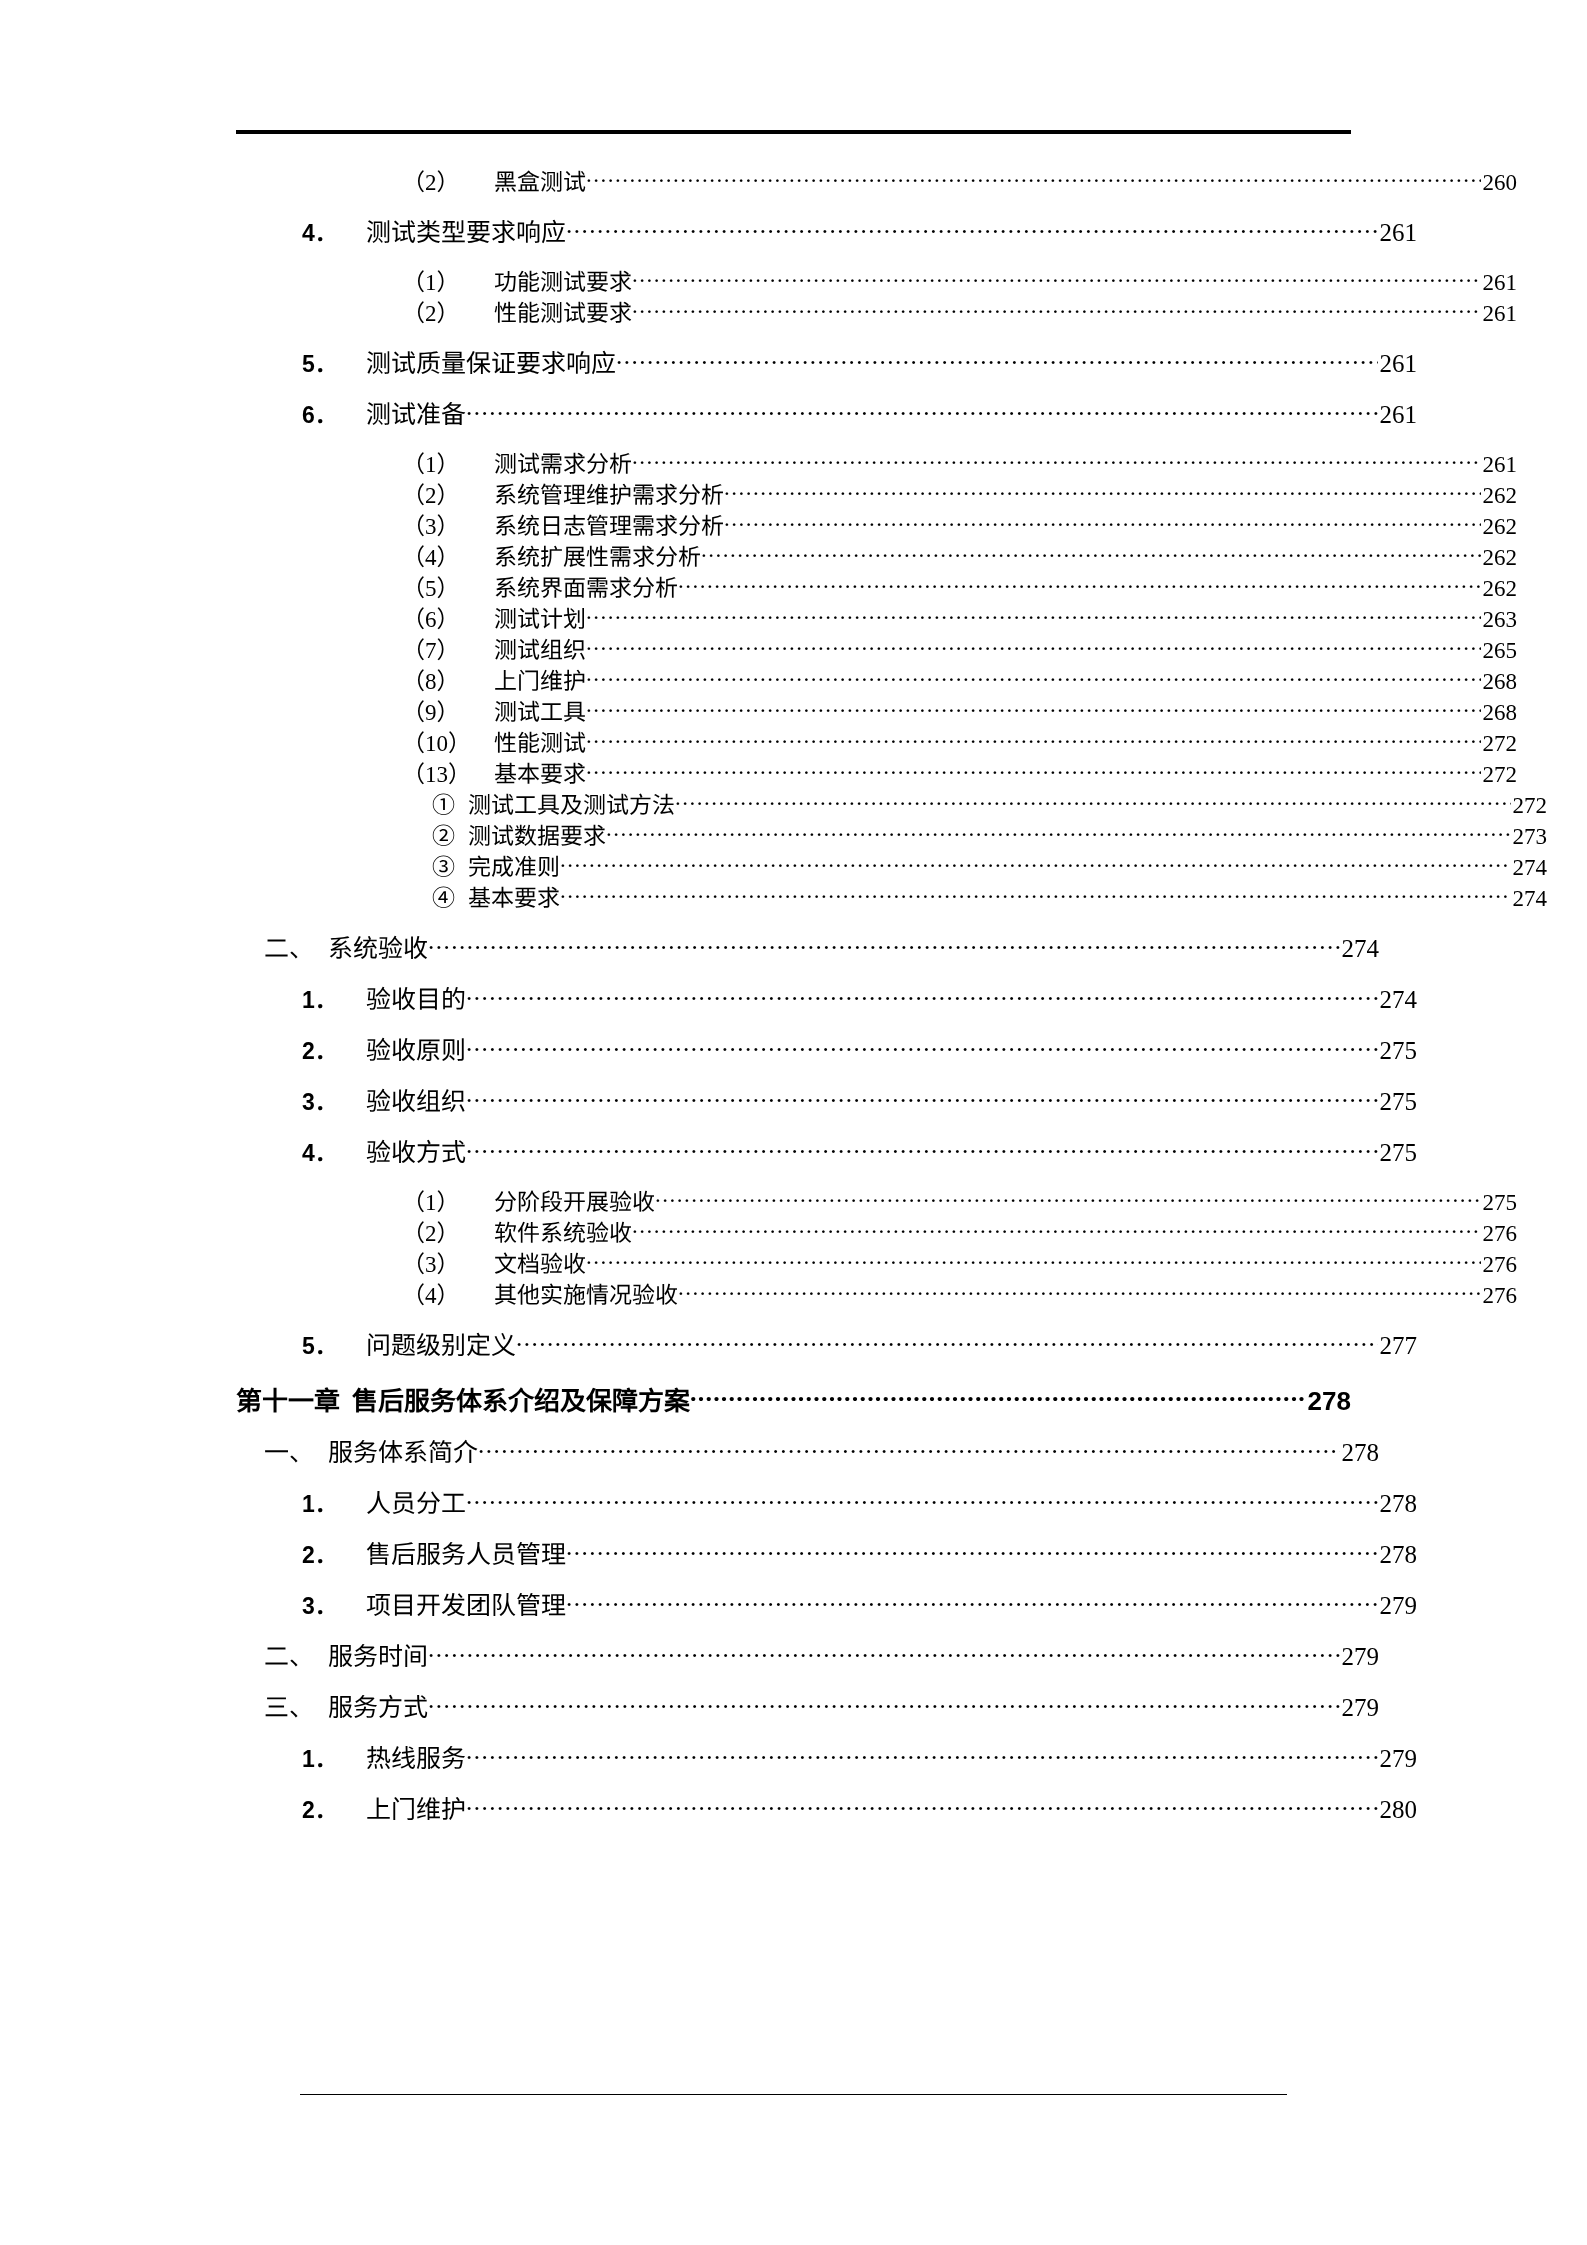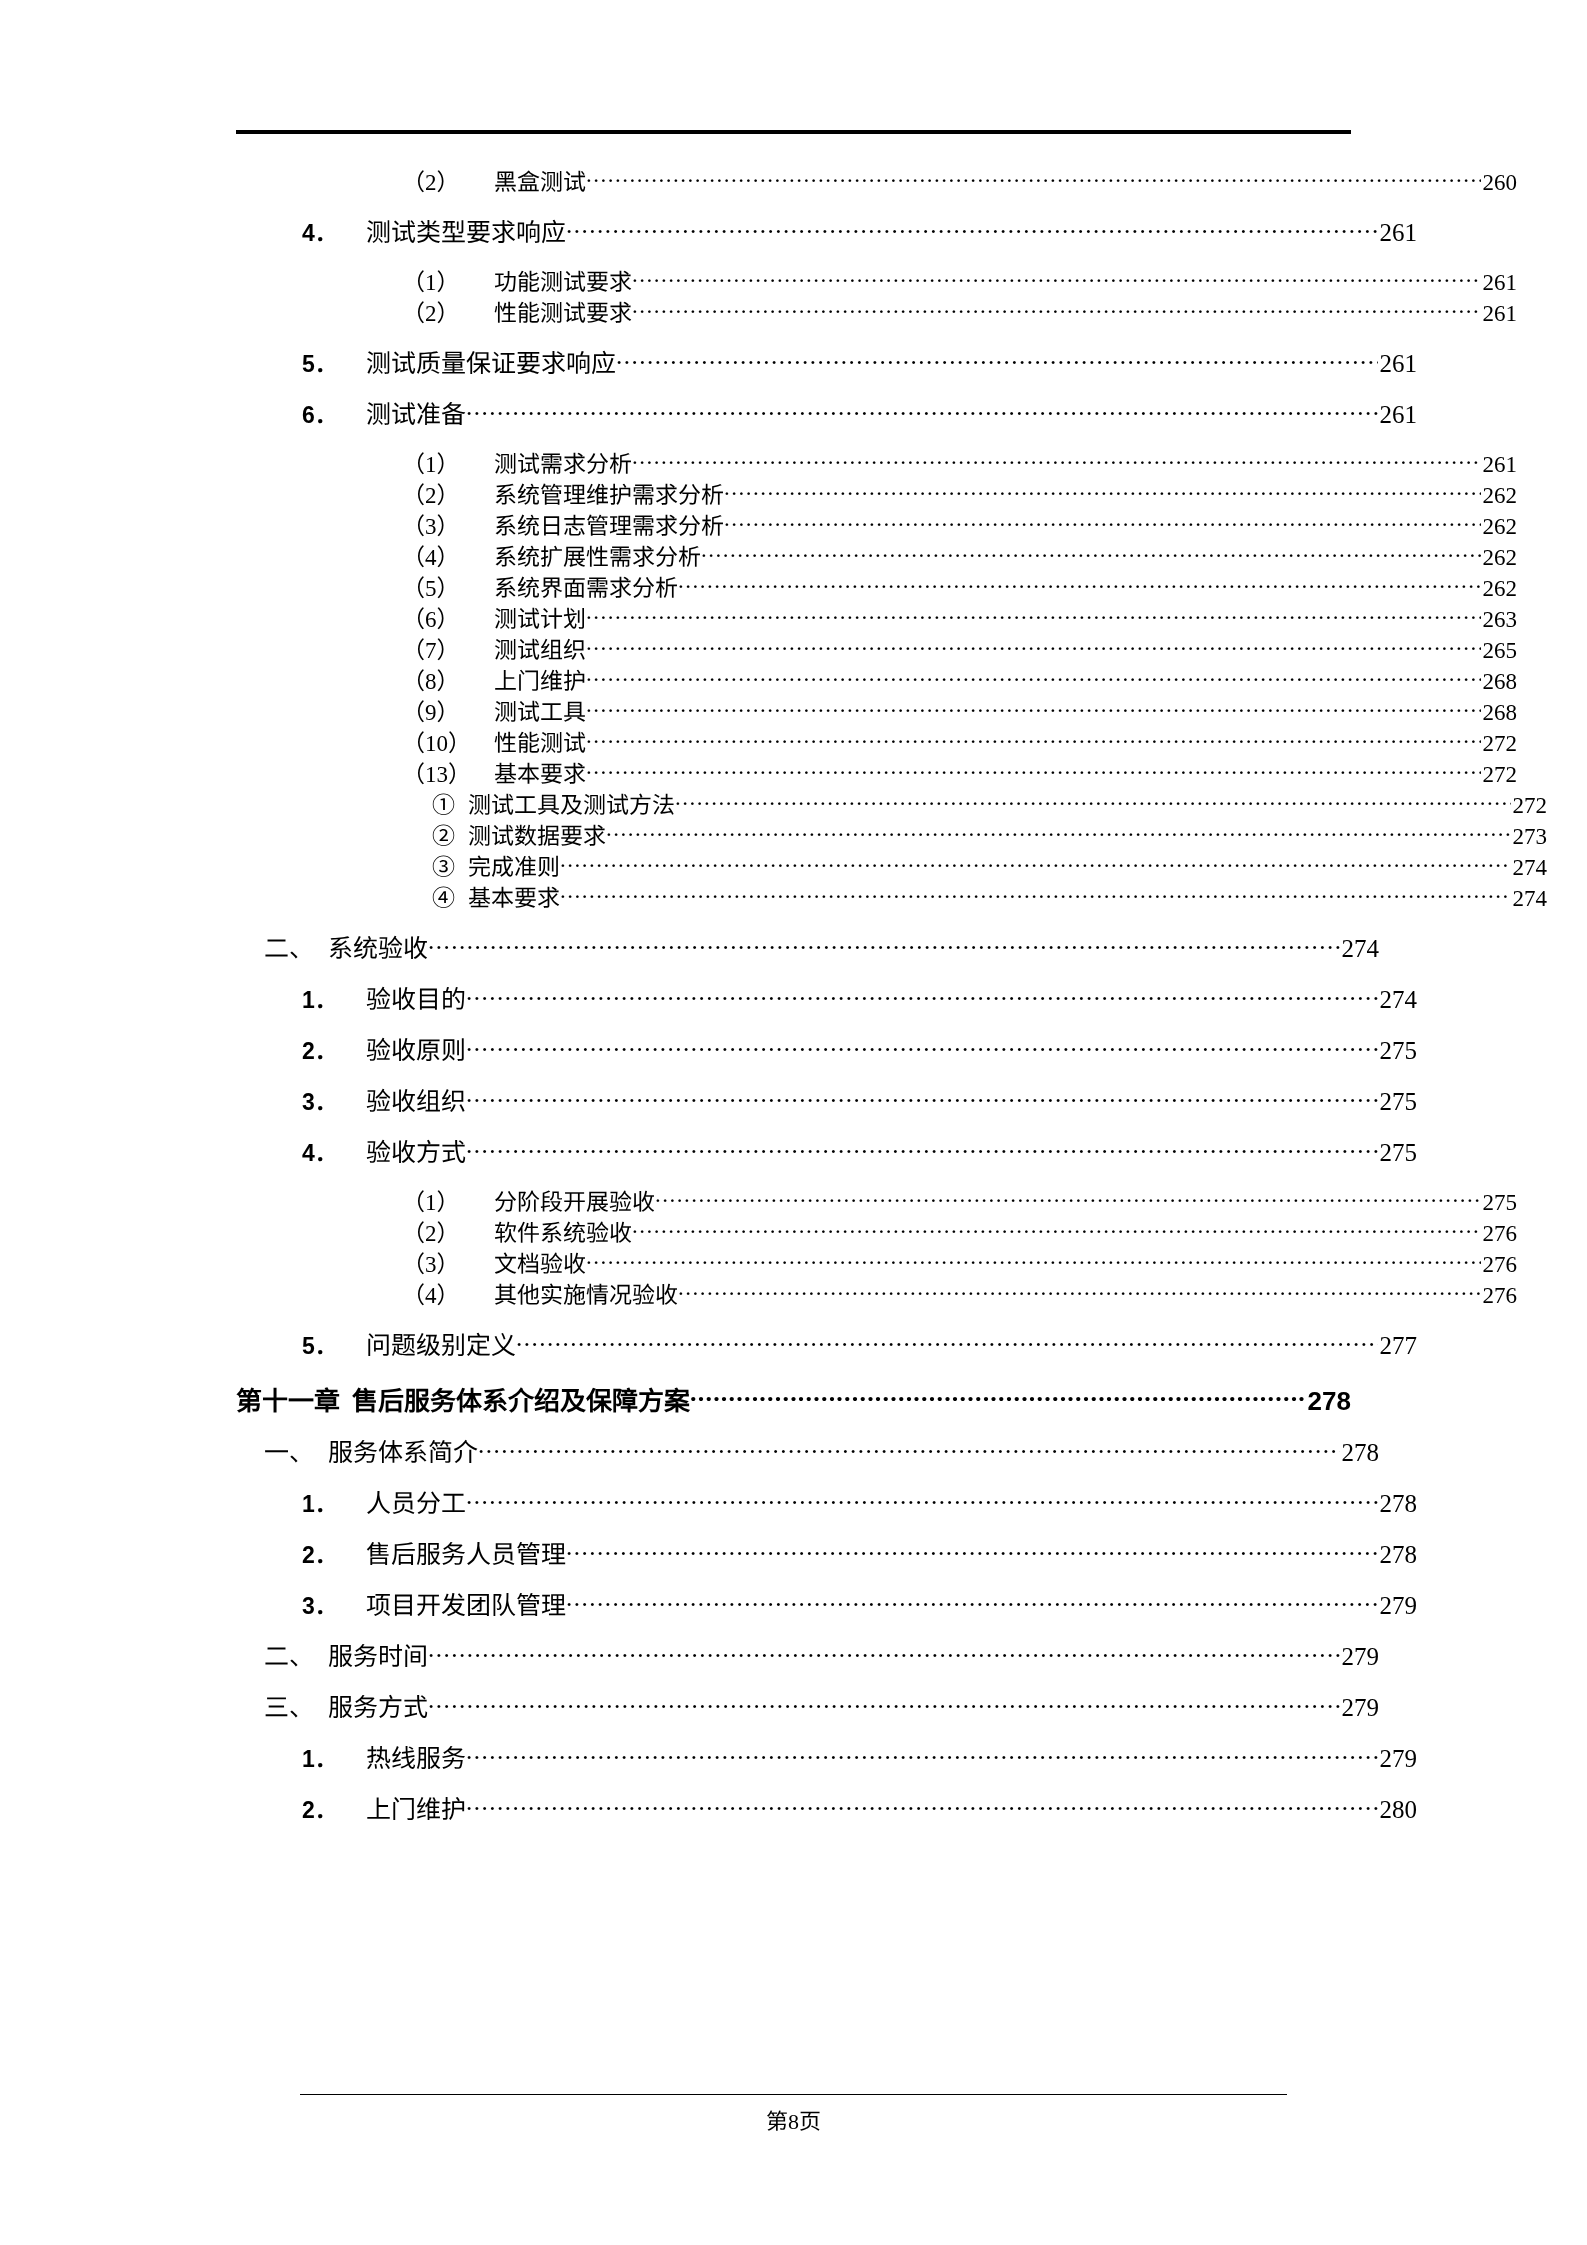--- a/index.html
+++ b/index.html
@@ -399,15 +399,14 @@
       </div>
       <div class="row lvl-2">
         <span class="num">2．</span>
         <span class="label">上门维护</span>
         <span class="leader"></span>
         <span class="pageno">280</span>
       </div>
     </div>
 
   <div class="footer-rule"></div>
-  <div class="footer-text">第8页</div>
 
 </div>
 
 </body></html>

